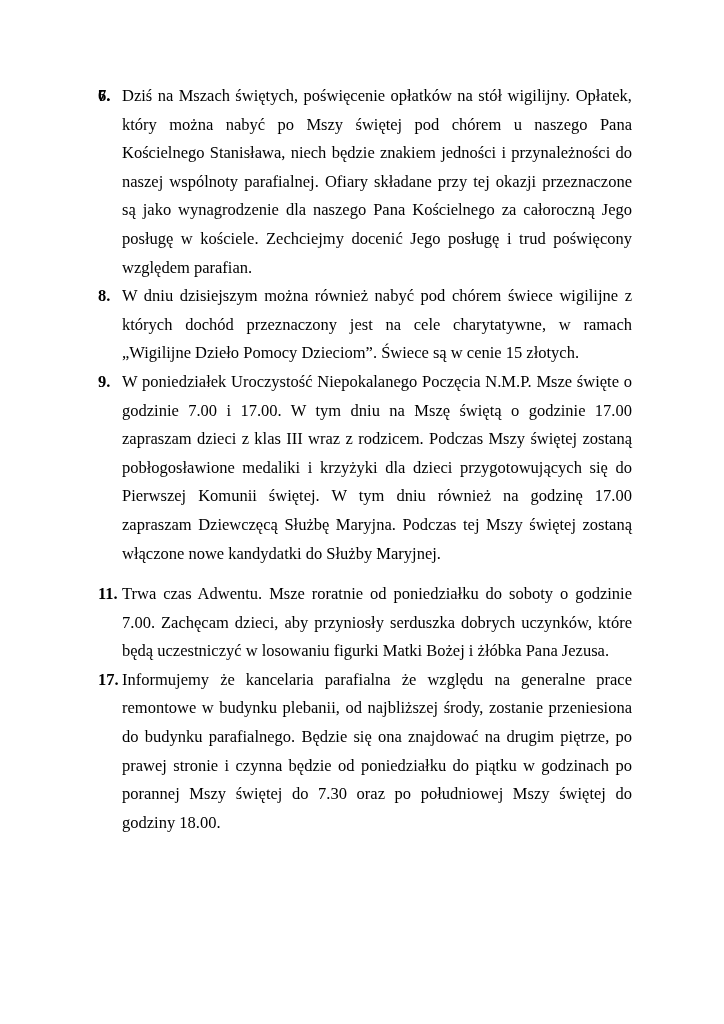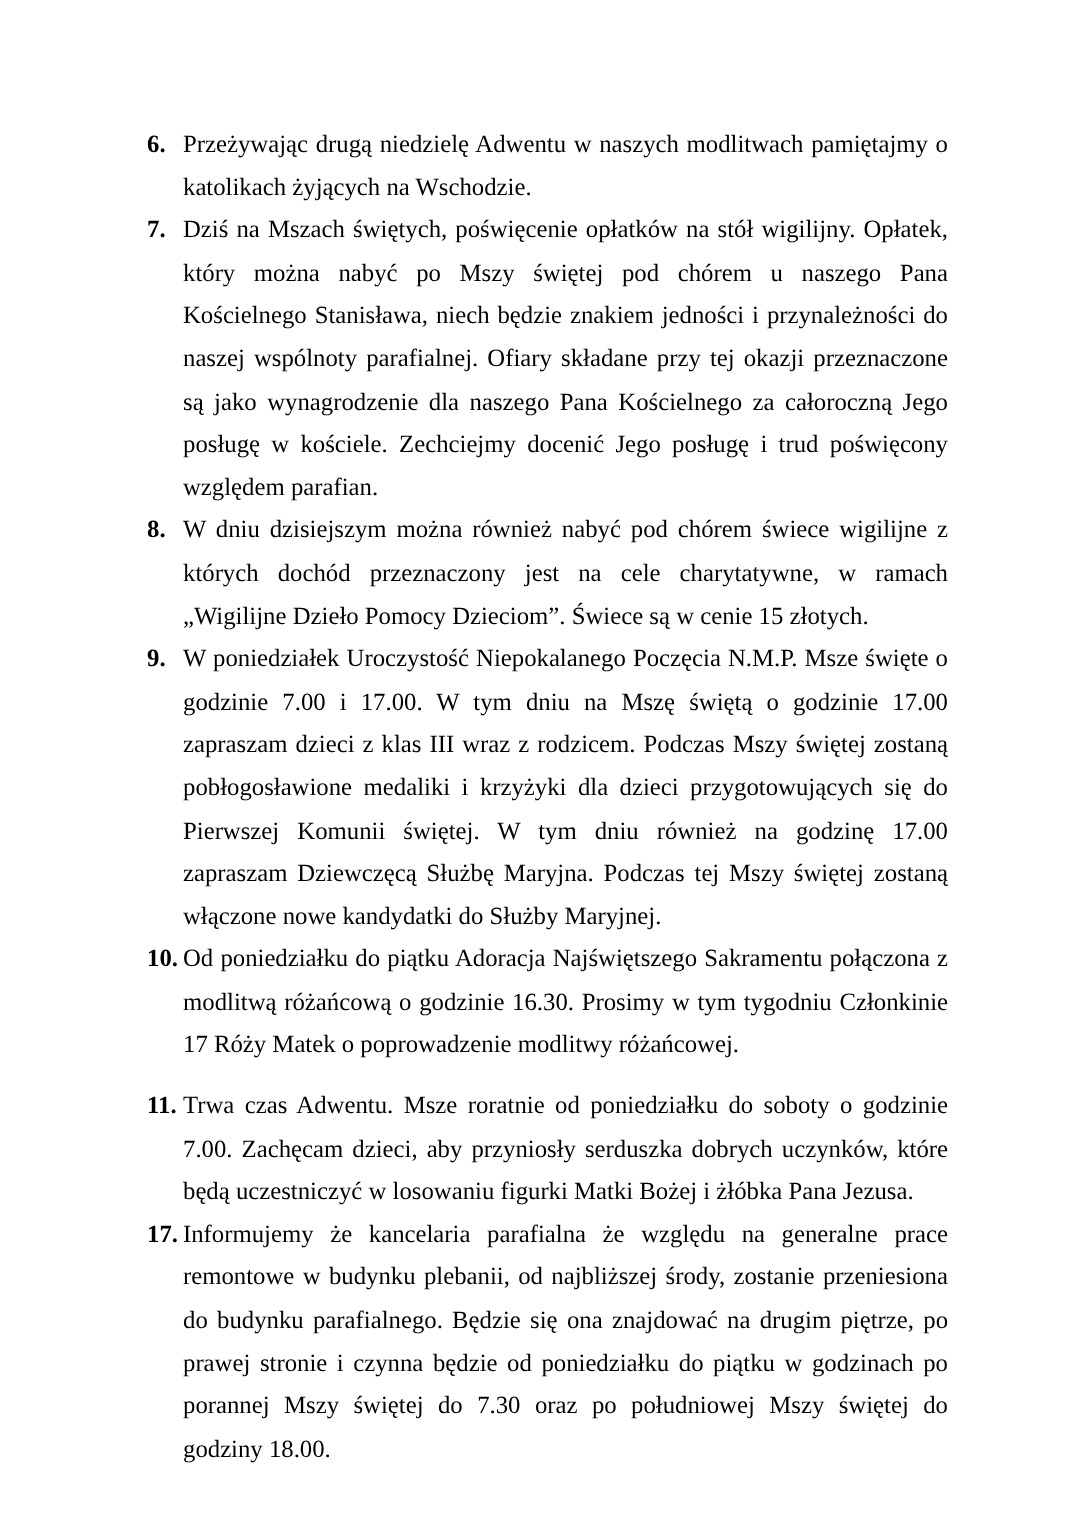--- a/index.html
+++ b/index.html
@@ -38,42 +38,37 @@
     margin-top: 12px;
   }
 </style>
 </head>
 <body>
 
 <div class="page">
 
   <div class="para">
     <span class="num">6.</span>
-    <span class="body">Przeżywając drugą niedzielę Adwentu w naszych modlitwach pamiętajmy o katolikach żyjących na Wschodzie.</span>
   </div>
 
   <div class="para">
     <span class="num">7.</span>
     <span class="body">Dziś na Mszach świętych, poświęcenie opłatków na stół wigilijny. Opłatek, który można nabyć po Mszy świętej pod chórem u naszego Pana Kościelnego Stanisława, niech będzie znakiem jedności i przynależności do naszej wspólnoty parafialnej. Ofiary składane przy tej okazji przeznaczone są jako wynagrodzenie dla naszego Pana Kościelnego za całoroczną Jego posługę w kościele. Zechciejmy docenić Jego posługę i trud poświęcony względem parafian.</span>
   </div>
 
   <div class="para">
     <span class="num">8.</span>
     <span class="body">W dniu dzisiejszym można również nabyć pod chórem świece wigilijne z których dochód przeznaczony jest na cele charytatywne, w ramach „Wigilijne Dzieło Pomocy Dzieciom”. Świece są w cenie 15 złotych.</span>
   </div>
 
   <div class="para">
     <span class="num">9.</span>
     <span class="body">W poniedziałek Uroczystość Niepokalanego Poczęcia N.M.P. Msze święte o godzinie 7.00 i 17.00. W tym dniu na Mszę świętą o godzinie 17.00 zapraszam dzieci z klas III wraz z rodzicem. Podczas Mszy świętej zostaną pobłogosławione medaliki i krzyżyki dla dzieci przygotowujących się do Pierwszej Komunii świętej. W tym dniu również na godzinę 17.00 zapraszam Dziewczęcą Służbę Maryjna. Podczas tej Mszy świętej zostaną włączone nowe kandydatki do Służby Maryjnej.</span>
   </div>
 
-  <div class="para">
-    <span class="num">10.</span>
-    <span class="body">Od poniedziałku do piątku Adoracja Najświętszego Sakramentu połączona z modlitwą różańcową o godzinie 16.30. Prosimy w tym tygodniu Członkinie 17 Róży Matek o poprowadzenie modlitwy różańcowej.</span>
-  </div>
 
   <div class="para spaced">
     <span class="num">11.</span>
     <span class="body">Trwa czas Adwentu. Msze roratnie od poniedziałku do soboty o godzinie 7.00. Zachęcam dzieci, aby przyniosły serduszka dobrych uczynków, które będą uczestniczyć w losowaniu figurki Matki Bożej i żłóbka Pana Jezusa.</span>
   </div>
 
   <div class="para">
     <span class="num">17.</span>
     <span class="body">Informujemy że kancelaria parafialna że względu na generalne prace remontowe w budynku plebanii, od najbliższej środy, zostanie przeniesiona do budynku parafialnego. Będzie się ona znajdować na drugim piętrze, po prawej stronie i czynna będzie od poniedziałku do piątku w godzinach po porannej Mszy świętej do 7.30 oraz po południowej Mszy świętej do godziny 18.00.</span>
   </div>

